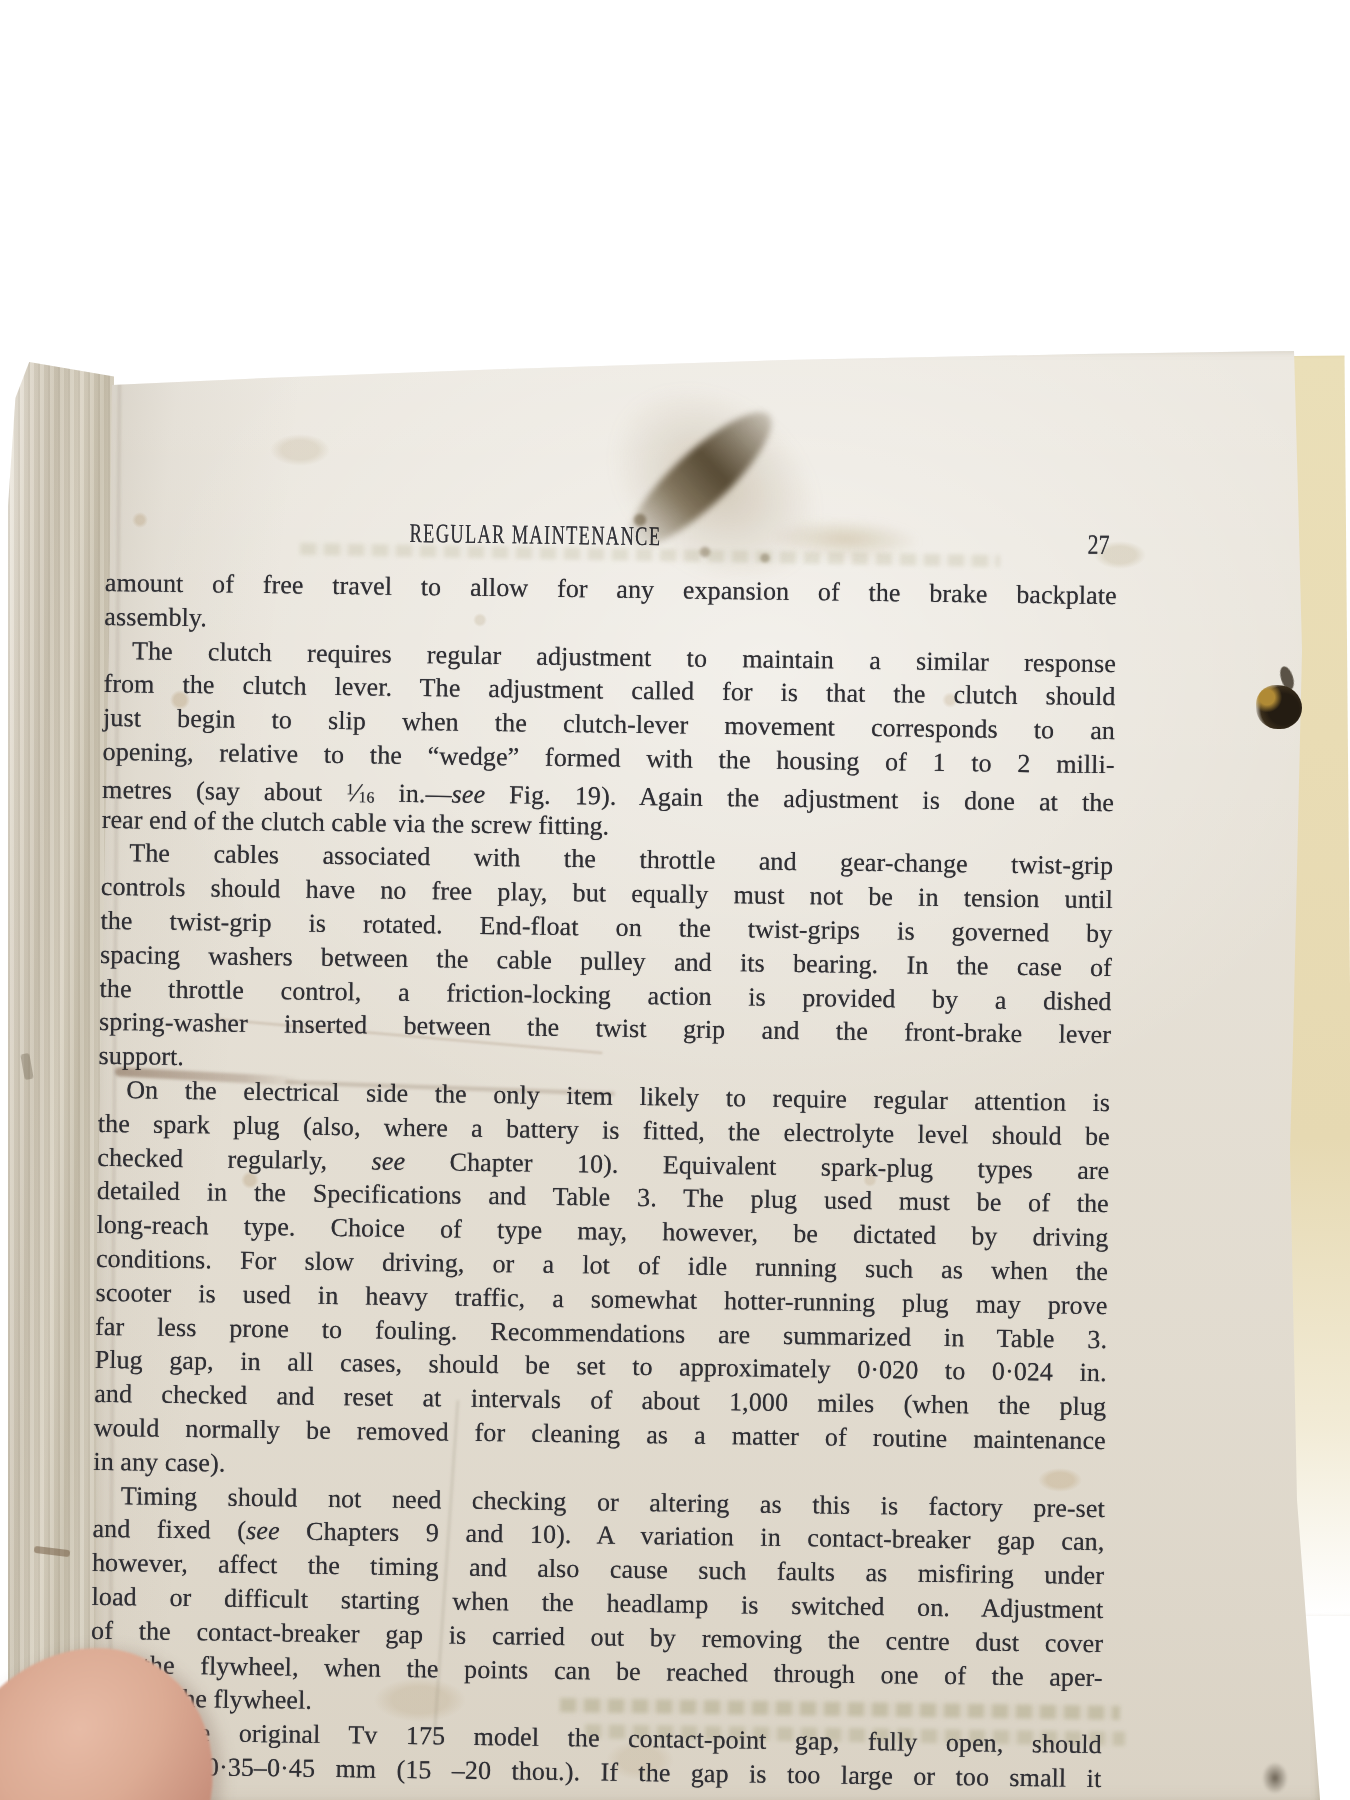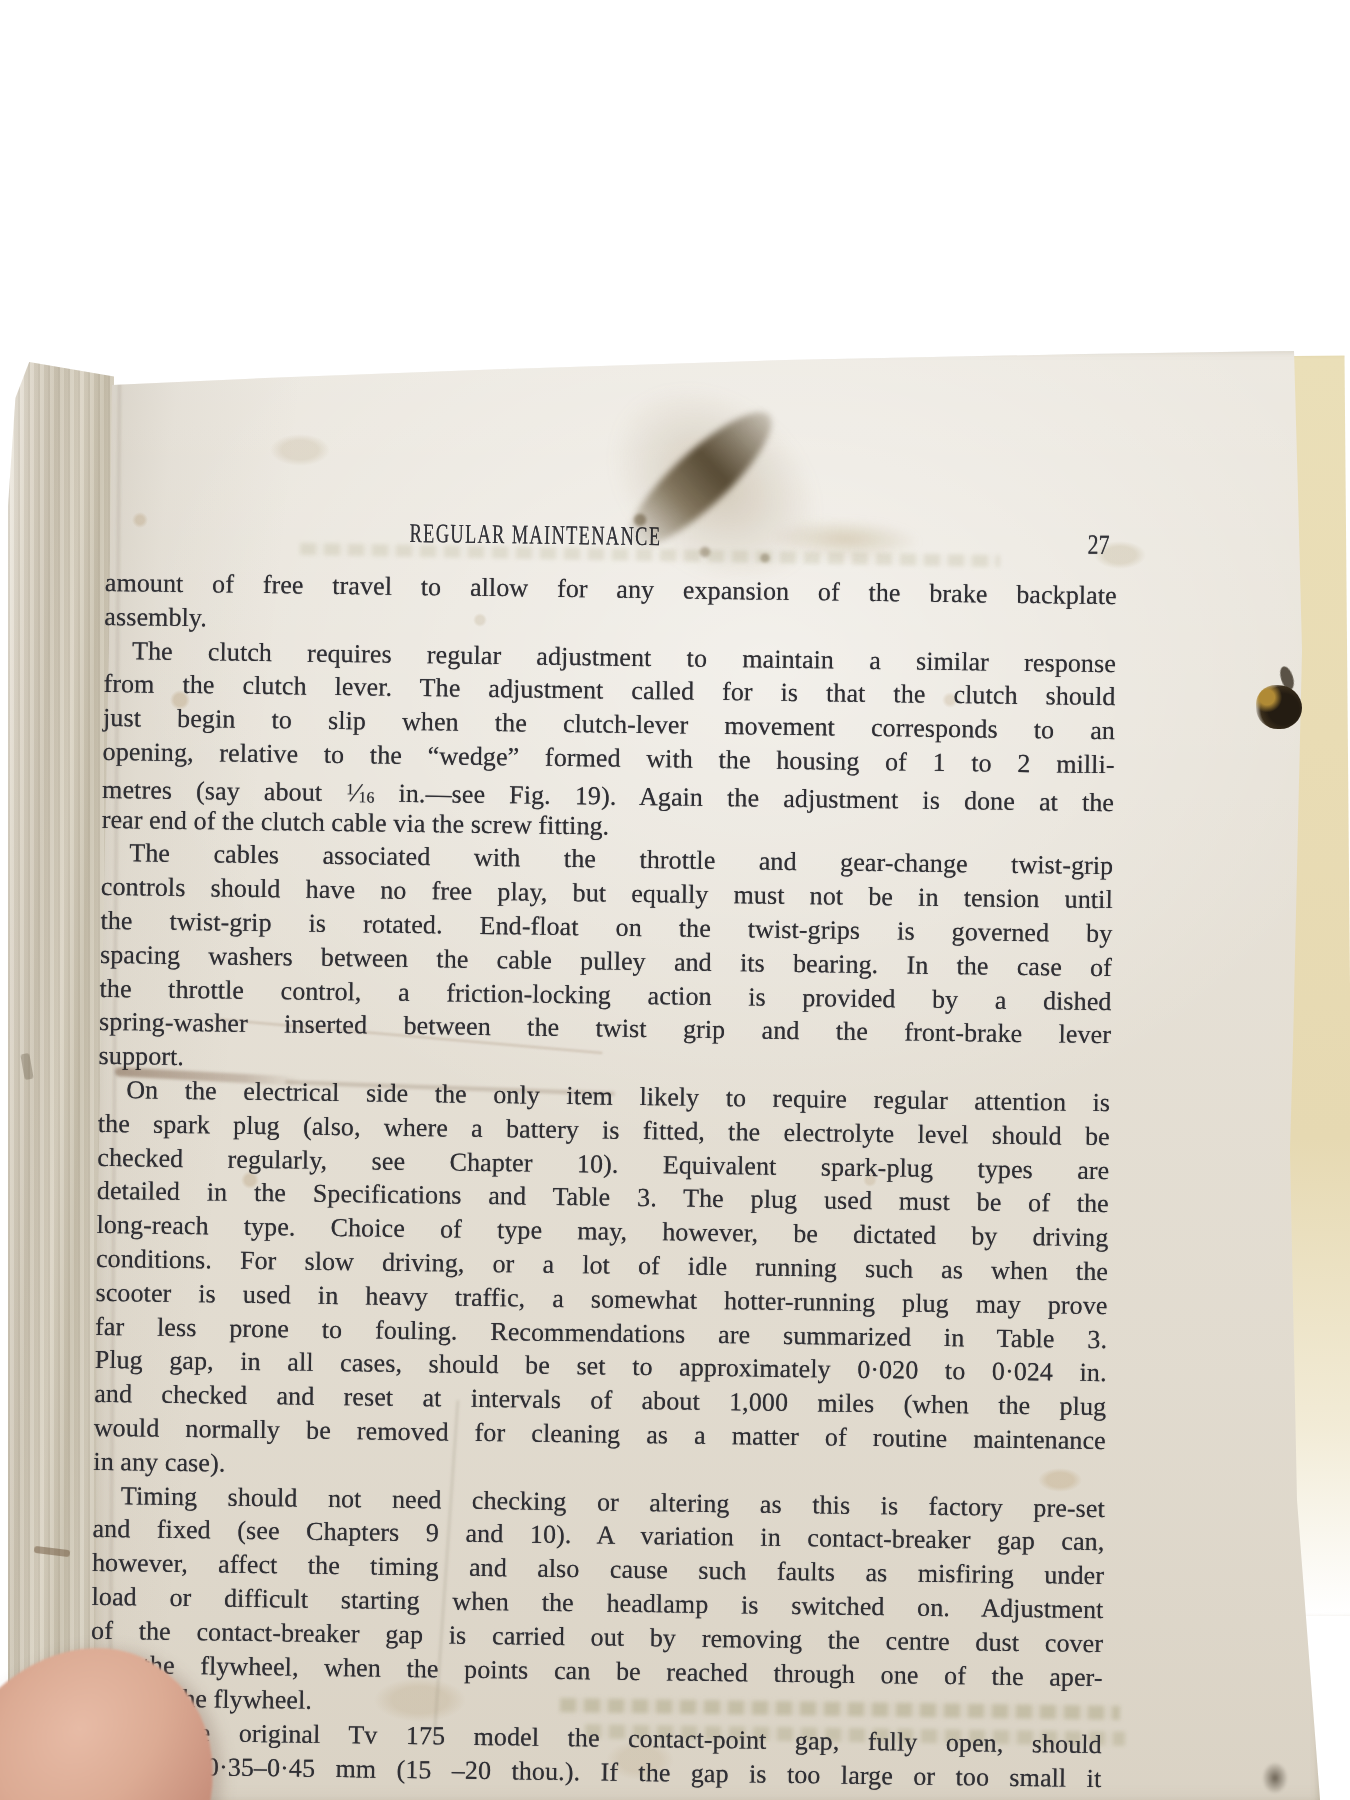--- a/index.html
+++ b/index.html
@@ -68,21 +68,21 @@
   .running-head{position:absolute;left:304px;top:14px;font-size:27px;letter-spacing:2px;
     transform:scaleX(.68);transform-origin:left top;white-space:nowrap;color:#33343a;
     text-shadow:0 0 .8px rgba(50,50,56,.8);}
   .page-num{position:absolute;right:8px;top:16px;font-size:28px;transform:scaleX(.78);transform-origin:right top;
     color:#33343a;text-shadow:0 0 .8px rgba(50,50,56,.8);}
   #body-lines{margin-top:66px;}
   .ln{width:1012px;height:33.8px;line-height:33.8px;font-size:26px;text-align:justify;text-align-last:justify;
       text-shadow:0 0 .7px rgba(47,47,52,.75);letter-spacing:.1px;}
   .ln.short{text-align-last:left;}
   .ln.ind{padding-left:28px;width:984px;}
-  .it{margin-top:24px;}
+  .it{font-style:italic;margin-top:24px;}
   .u{font-size:.6em;vertical-align:.45em;}
   .d{font-size:.6em;vertical-align:-.08em;margin-top:10px;}
 
   
   .stain{position:absolute;pointer-events:none;mix-blend-mode:multiply;}
   .smudge-halo{left:600px;top:400px;width:230px;height:170px;border-radius:50%;transform:rotate(40deg);
     background:radial-gradient(closest-side, rgba(150,128,88,.30), rgba(150,128,88,0));filter:blur(7px);}
   .smudge-core{left:672px;top:385px;width:55px;height:190px;border-radius:50%;transform:rotate(47deg);
     background:linear-gradient(0deg, rgba(96,80,48,0) 0%, rgba(96,80,48,.65) 35%, rgba(78,64,38,.85) 60%, rgba(96,80,48,.25) 100%);
     filter:blur(3px);}

